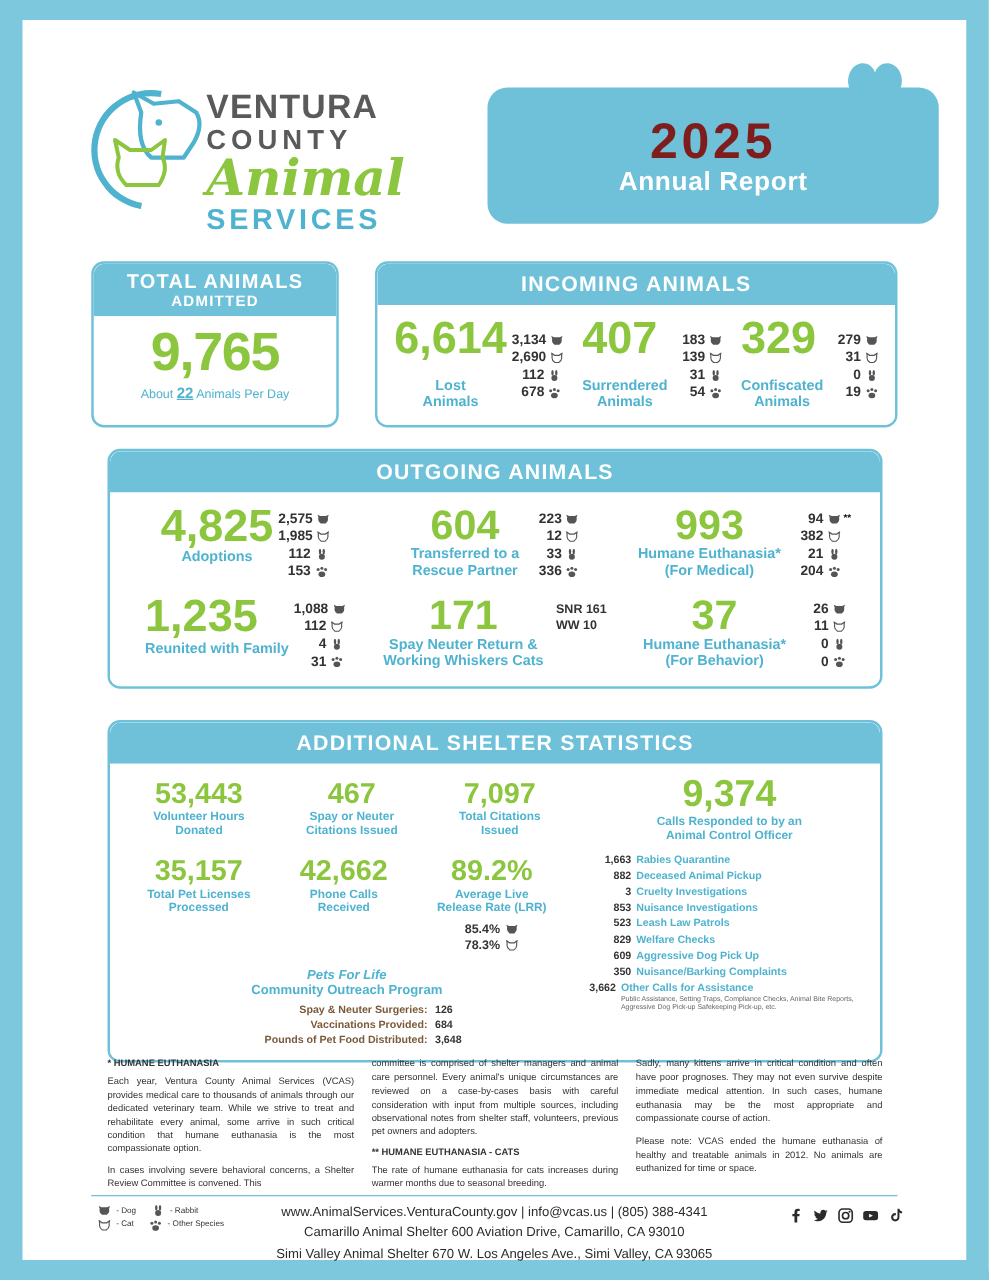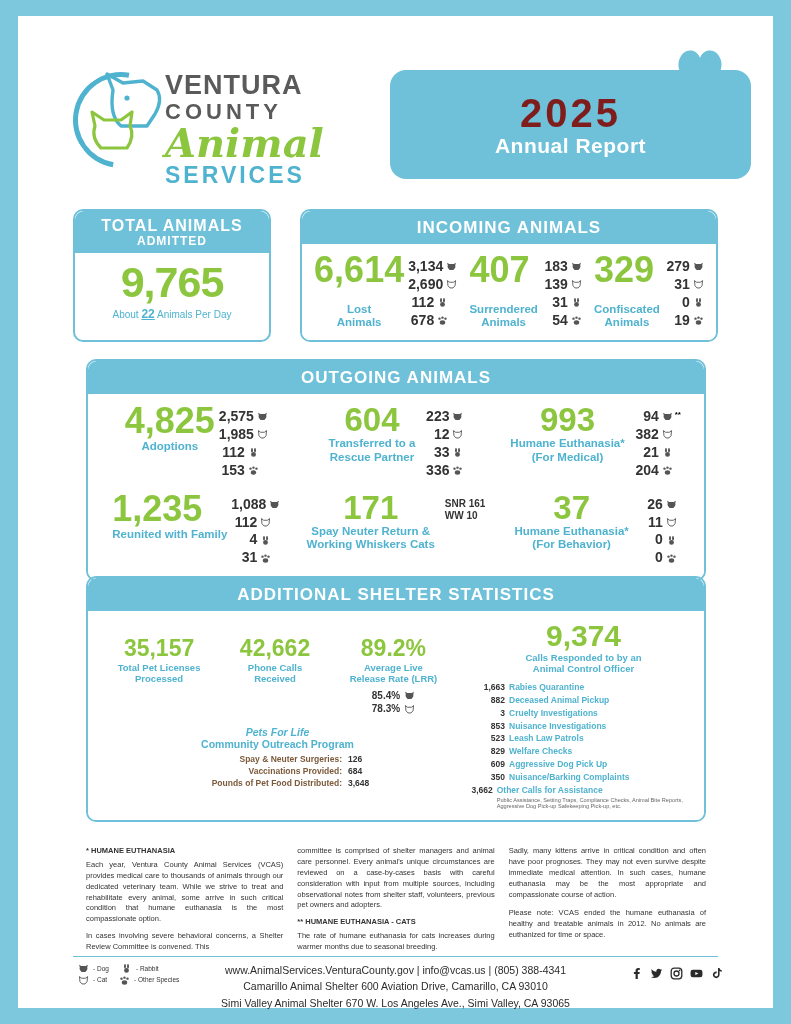--- a/index.html
+++ b/index.html
@@ -98,30 +98,30 @@
   }
   .total-note {
     color: #4fb3cf; font-size: 10px; margin-top: 3px;
   }
   .total-note u { font-weight: bold; font-size: 12px; }
 
   .incoming-box { flex: 1; }
   .incoming-body { background: #fff; display: flex; justify-content: space-around; padding: 9px 6px 10px; }
 
   
-  .stat { display: flex; align-items: flex-end; }
+  .stat { display: flex; align-items: center; }
   .stat-num {
     color: #8cc63f; font-weight: bold; line-height: 0.95;
   }
   .stat-label {
     color: #4fb3cf; font-size: 11.5px; font-weight: bold; text-align: center;
     line-height: 1.15; margin-top: 16px;
   }
   .breakdown {
-    font-size: 14px; color: #333; line-height: 1.28; padding-top: 4px; margin-left: 4px;
+    font-size: 11px; color: #333; line-height: 1.28; padding-top: 4px; margin-left: 4px;
   }
   .breakdown div { display: flex; align-items: center; gap: 3px; white-space: nowrap; }
   .breakdown .v { min-width: 26px; text-align: right; font-weight: bold; }
   .ico { width: 11px; height: 9px; display: inline-block; }
 
   
   .outgoing-box { position: absolute; left: 68px; top: 343px; width: 620px; }
   .outgoing-body { background: #fff; padding: 10px 10px 12px; }
   .out-row { display: flex; justify-content: space-between; align-items: flex-start; }
   .out-row + .out-row { margin-top: 12px; }
@@ -561,20 +561,34 @@
       </div>
 
     </div>
   </div>
 
   <div class="outline-box add-box">
     <div class="band">ADDITIONAL SHELTER STATISTICS</div>
     <div class="add-body">
 
       <div class="add-left">
+        <div class="add-grid">
+          <div class="add-item">
+            <div class="n">53,443</div>
+            <div class="l">Volunteer Hours<br>Donated</div>
+          </div>
+          <div class="add-item">
+            <div class="n">467</div>
+            <div class="l">Spay or Neuter<br>Citations Issued</div>
+          </div>
+          <div class="add-item">
+            <div class="n">7,097</div>
+            <div class="l">Total Citations<br>Issued</div>
+          </div>
+        </div>
 
         <div class="add-grid" style="margin-top:14px">
           <div class="add-item">
             <div class="n">35,157</div>
             <div class="l">Total Pet Licenses<br>Processed</div>
           </div>
           <div class="add-item">
             <div class="n">42,662</div>
             <div class="l">Phone Calls<br>Received</div>
           </div>

